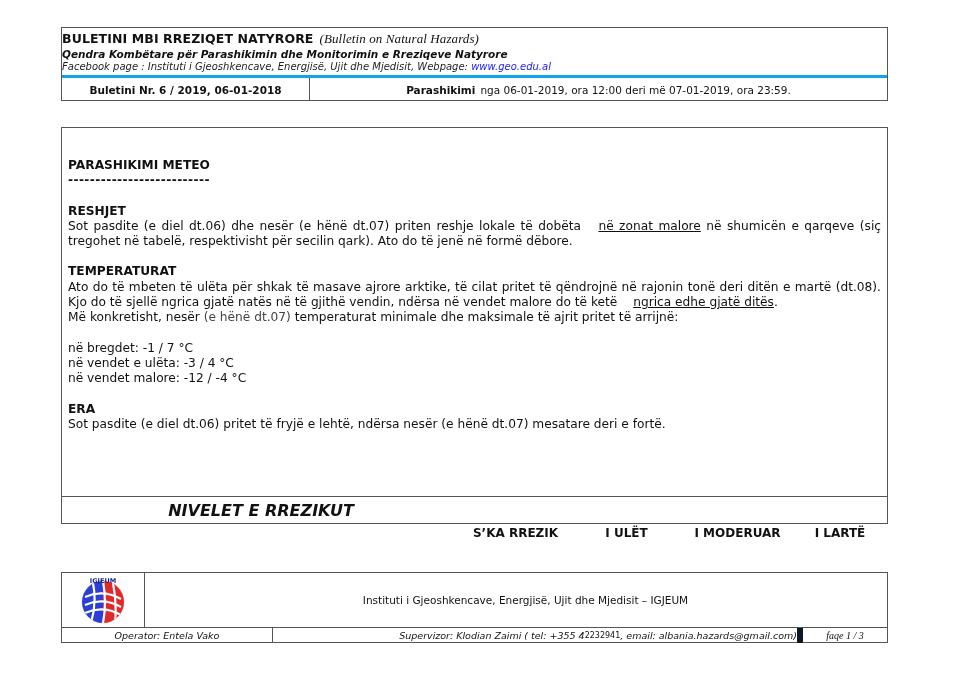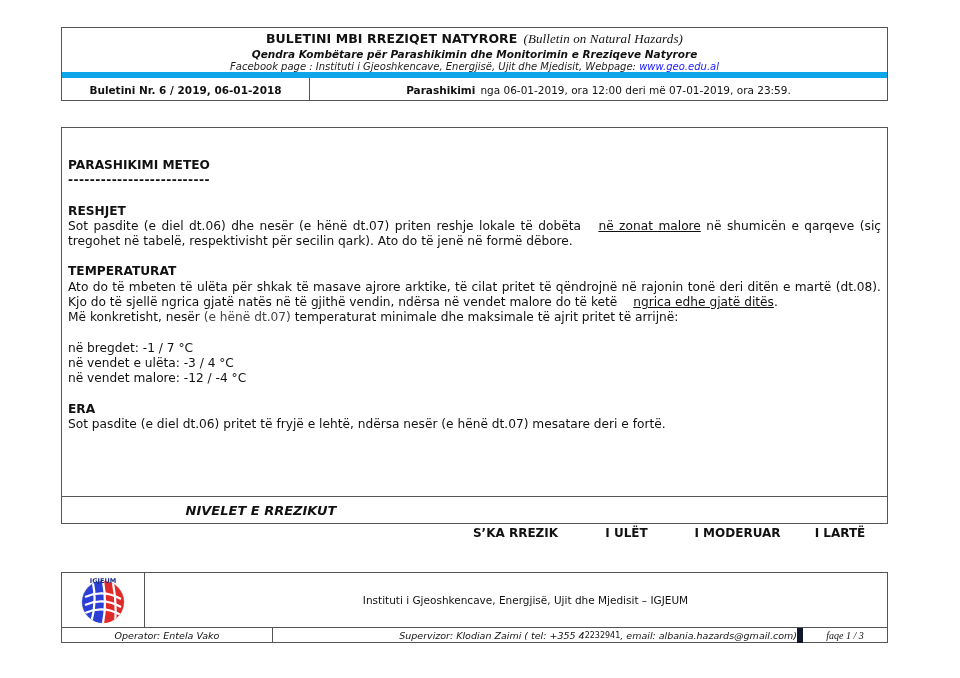--- a/index.html
+++ b/index.html
@@ -3,21 +3,21 @@
   <meta charset="utf-8">
   <style>
     * { box-sizing: border-box; margin: 0; padding: 0; }
     html, body { width: 960px; height: 678px; background: #ffffff; overflow: hidden; }
     body { position: relative; font-family: "DejaVu Sans", sans-serif; color: #111; }
 
     .box { position: absolute; border: 1px solid #555; background: #fff; }
 
     
     #hdr { left: 61px; top: 27px; width: 827px; height: 74px; }
-    #hdr .top { height: 50px; border-bottom: 6px solid #0ea5e9; text-align: center; padding-top: 3px; }
+    #hdr .top { height: 50px; border-bottom: 3px solid #0ea5e9; padding-top: 3px; }
     #hdr .title { font-family: "DejaVu Sans", sans-serif; font-weight: bold; font-size: 12.5px; letter-spacing: 0.1px; }
     #hdr .title .sub { font-family: "Liberation Serif", serif; font-weight: normal; font-style: italic; font-size: 13px; margin-left: 6px; }
     #hdr .line2 { font-weight: bold; font-style: italic; font-size: 10.5px; margin-top: 1px; }
     #hdr .line3 { font-style: italic; font-size: 10px; color: #222; margin-top: 1px; }
     #hdr .line3 a { color: #1a1aff; }
     #hdr .bottom { display: flex; height: 23px; }
     #hdr .cell-left { width: 248px; border-right: 1px solid #555; display: flex; align-items: center; justify-content: center; font-weight: bold; font-size: 10.5px; }
     #hdr .cell-right { flex: 1; display: flex; align-items: center; justify-content: center; font-size: 10.5px; }
     #hdr .cell-right b { margin-right: 5px; }
 
@@ -25,21 +25,21 @@
     #main { left: 61px; top: 127px; width: 827px; height: 397px; }
     #main .content { padding: 30px 6px 0 6px; font-size: 12.2px; line-height: 15.3px; }
     #main .content h3 { font-size: 12.2px; font-weight: bold; }
     #main .content .dash { font-weight: bold; letter-spacing: 0.4px; }
     #main .content p { text-align: justify; }
     .gap { height: 15px; }
     .u { text-decoration: underline; margin-left: 12px; }
     .dim { color: #444; }
 
     .risk { position: absolute; left: 0; right: 0; bottom: 0; height: 27px; border-top: 1px solid #555; display: flex; }
-    .risk .label { width: 398px; display: flex; align-items: center; justify-content: center; font-weight: bold; font-style: italic; font-size: 13px; }
+    .risk .label { width: 398px; display: flex; align-items: center; justify-content: center; font-weight: bold; font-style: italic; font-size: 16px; }
     .risk .lvl { flex: 1; display: flex; align-items: center; justify-content: center; font-weight: bold; font-size: 12px; border-left: 1px solid #777; margin-top: 36px; }
     .risk .lvl.l0 { background: #1a9850; width: 110px; flex: none; }
     .risk .lvl.l1 { background: #4d7c0f; width: 112px; flex: none; }
     .risk .lvl.l2 { background: #ec4899; width: 110px; flex: none; }
     .risk .lvl.l3 { background: #f9a8d4; flex: 1; }
 
     
     #ftr { left: 61px; top: 572px; width: 827px; height: 71px; }
     #ftr .top { height: 55px; display: flex; border-bottom: 1px solid #555; gap: 19px; }
     #ftr .logo { width: 83px; border-right: 1px solid #555; display: flex; align-items: center; justify-content: center; }

